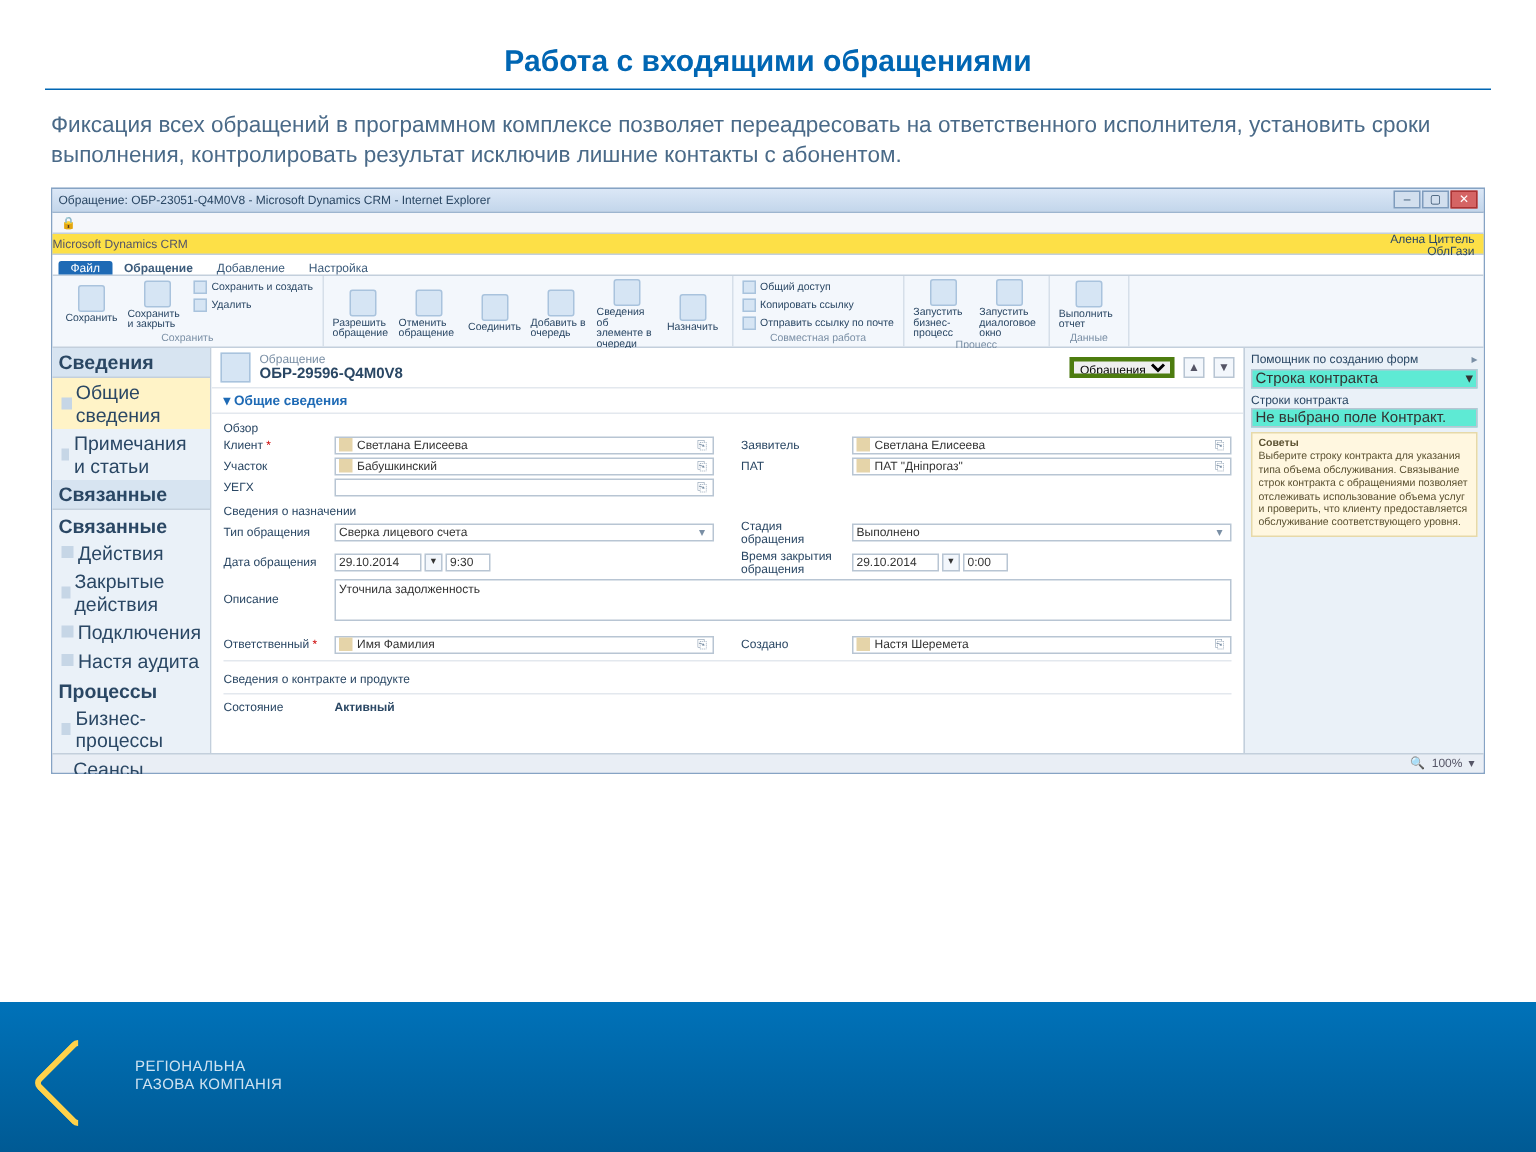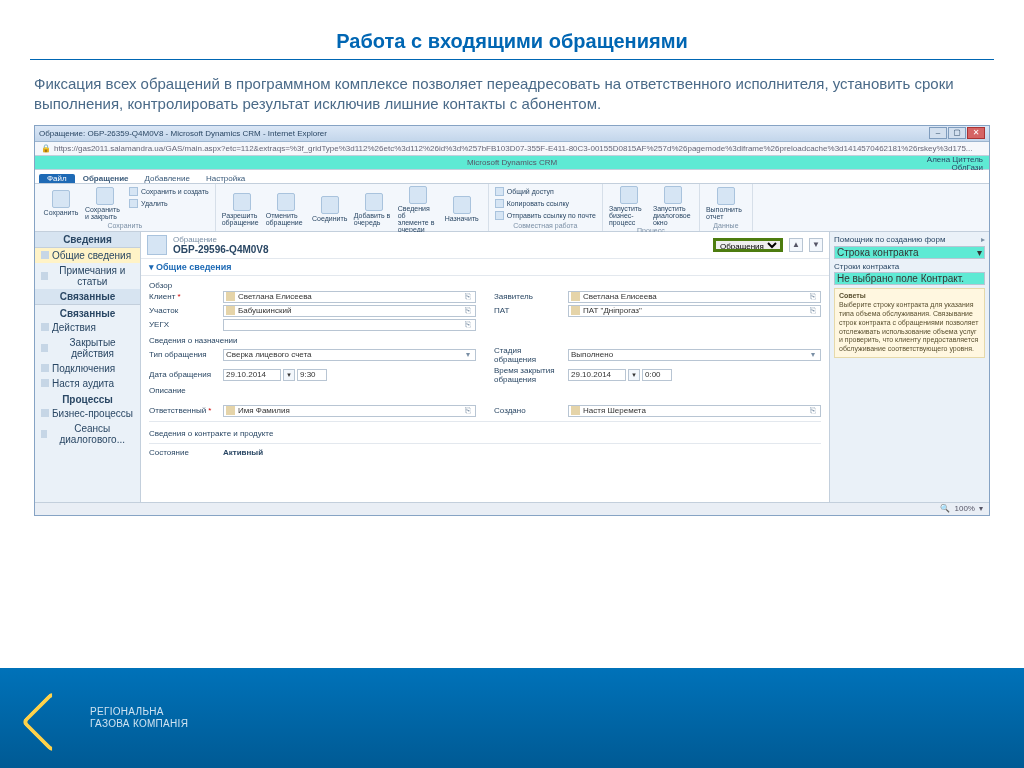--- a/index.html
+++ b/index.html
@@ -9,39 +9,39 @@
 .description { font-size: 15px; color: #4a6a88; padding: 0 34px 10px; line-height: 1.35; }
 
 .browser-window { margin: 0 34px; border: 1px solid #86a3c4; background: #e9eef5; }
 .titlebar { background: linear-gradient(#dbe7f6,#c3d6eb); border-bottom: 1px solid #9db5cf; height: 16px; display: flex; align-items: center; padding: 0 4px; font-size: 8px; color: #2a4764; }
 .titlebar .spacer { flex: 1; }
 .win-btn { width: 18px; height: 12px; margin-left: 1px; background: #d2dfee; border: 1px solid #7f9cbd; font-size: 8px; text-align: center; line-height: 10px; }
 .win-btn.close { background: #d56464; color: #fff; border-color: #a33; }
 .urlbar { background: #f5f7fb; border-bottom: 1px solid #c3cfdc; height: 14px; display: flex; align-items: center; padding: 0 6px; font-size: 8px; color: #667; }
 .lock-icon { color: #777; margin-right: 3px; }
 
-.crm-header { background: #5eead4; border-bottom: 1px solid #c3cfdc; height: 14px; display: flex; align-items: center; justify-content: center; font-size: 8px; color: #556; position: relative; }
+.crm-header { background: #fde047; border-bottom: 1px solid #c3cfdc; height: 14px; display: flex; align-items: center; font-size: 8px; color: #556; position: relative; }
 .crm-header .right { position: absolute; right: 6px; top: 0; text-align: right; color: #2a4764; line-height: 1.1; }
 
 .ribbon-tabs { background: #fff; height: 14px; display: flex; align-items: flex-end; padding-left: 4px; border-bottom: 1px solid #c3cfdc; }
 .ribbon-tab { padding: 0 8px; font-size: 8px; color: #3a5a7a; }
 .ribbon-tab.file { background: #1e6ab5; color: #fff; border-radius: 2px 2px 0 0; }
 .ribbon-tab.active { font-weight: bold; }
 
 .ribbon { background: #f3f7fc; border-bottom: 1px solid #c3cfdc; height: 48px; display: flex; }
 .ribbon-group { border-right: 1px solid #d6dfe9; padding: 2px 6px; display: flex; flex-direction: column; }
 .ribbon-group-row { display: flex; gap: 4px; flex: 1; }
 .ribbon-btn-big { display: flex; flex-direction: column; align-items: center; justify-content: center; width: 40px; font-size: 7px; color: #2a4764; gap: 1px; }
 .ribbon-btn-big .icn { width: 18px; height: 18px; background: #d6e5f4; border: 1px solid #a9c3dd; border-radius: 2px; }
 .ribbon-btn-sm { display: flex; align-items: center; gap: 3px; font-size: 7px; color: #2a4764; height: 11px; }
 .ribbon-btn-sm .icn { width: 9px; height: 9px; background: #d6e5f4; border: 1px solid #a9c3dd; }
 .ribbon-group-label { font-size: 7px; color: #7a8fa5; text-align: center; padding-top: 1px; }
 
 .workspace { display: flex; background: #e9eef5; height: 270px; }
-.left-nav { width: 106px; background: #eaf1f8; border-right: 1px solid #c3cfdc; font-size: 10px; text-align: center; }
+.left-nav { width: 106px; background: #eaf1f8; border-right: 1px solid #c3cfdc; font-size: 13px; }
 .left-nav .hdr { background: #d7e4f1; padding: 2px 4px; font-weight: bold; color: #2a4764; border-bottom: 1px solid #c3cfdc; }
 .left-nav .item { padding: 2px 6px; color: #2a4764; display: flex; align-items: center; gap: 3px; }
 .left-nav .item.sel { background: #fff3c7; }
 .left-nav .item .icn { width: 8px; height: 8px; background: #c6d6e6; }
 .left-nav .sect { padding: 3px 4px 1px; font-weight: bold; color: #2a4764; }
 
 .main-area { flex: 1; background: #fff; display: flex; flex-direction: column; overflow: hidden; }
 .rec-hdr { display: flex; align-items: center; gap: 6px; padding: 3px 6px; border-bottom: 1px solid #e3e8ee; }
 .rec-hdr .icn { width: 20px; height: 20px; background: #d6e5f4; border: 1px solid #a9c3dd; }
 .rec-hdr .t1 { font-size: 8px; color: #7a8fa5; }
@@ -86,29 +86,28 @@
 </style>
 </head>
 <body>
 
 <div class="slide-title">Работа с входящими обращениями</div>
 <div class="slide-title-rule"></div>
 <div class="description">Фиксация всех обращений в программном комплексе позволяет переадресовать на ответственного исполнителя, установить сроки выполнения, контролировать результат исключив лишние контакты с абонентом.</div>
 
 <div class="browser-window">
   <div class="titlebar">
-    <span>Обращение: ОБР-26359-Q4M0V8 - Microsoft Dynamics CRM - Internet Explorer</span>
+    <span>Обращение: ОБР-23051-Q4M0V8 - Microsoft Dynamics CRM - Internet Explorer</span>
     <span class="spacer"></span>
     <span class="win-btn">–</span>
     <span class="win-btn">▢</span>
     <span class="win-btn close">✕</span>
   </div>
   <div class="urlbar">
     <span class="lock-icon">🔒</span>
-    <span>https://gas2011.salamandra.ua/GAS/main.aspx?etc=112&amp;extraqs=%3f_gridType%3d112%26etc%3d112%26id%3d%257bFB103D07-355F-E411-80C3-00155D0815AF%257d%26pagemode%3diframe%26preloadcache%3d1414570462181%26rskey%3d175...</span>
   </div>
   <div class="crm-header">
     <span>Microsoft Dynamics CRM</span>
     <div class="right">
       <div>Алена Циттель</div>
       <div>ОблГази</div>
     </div>
   </div>
 
   <div class="ribbon-tabs">
@@ -354,20 +353,23 @@
               <div class="cal">▾</div>
               <div class="fi time">
                   <span>0:00</span>
                 </div>
             </div>
           </div>
         </div>
         <div class="form-row">
           <div class="form-col" style="flex:2">
               <div class="fl">Описание</div>
+              <div class="fi ta">
+                <span>Уточнила задолженность</span>
+              </div>
             </div>
         </div>
         <div style="height:8px"></div>
         <div class="form-row">
           <div class="form-col">
               <div class="fl req">Ответственный</div>
               <div class="fi">
                 <div class="picn"></div>
                 <span>Имя Фамилия</span>
                 <span class="lk">⎘</span>

